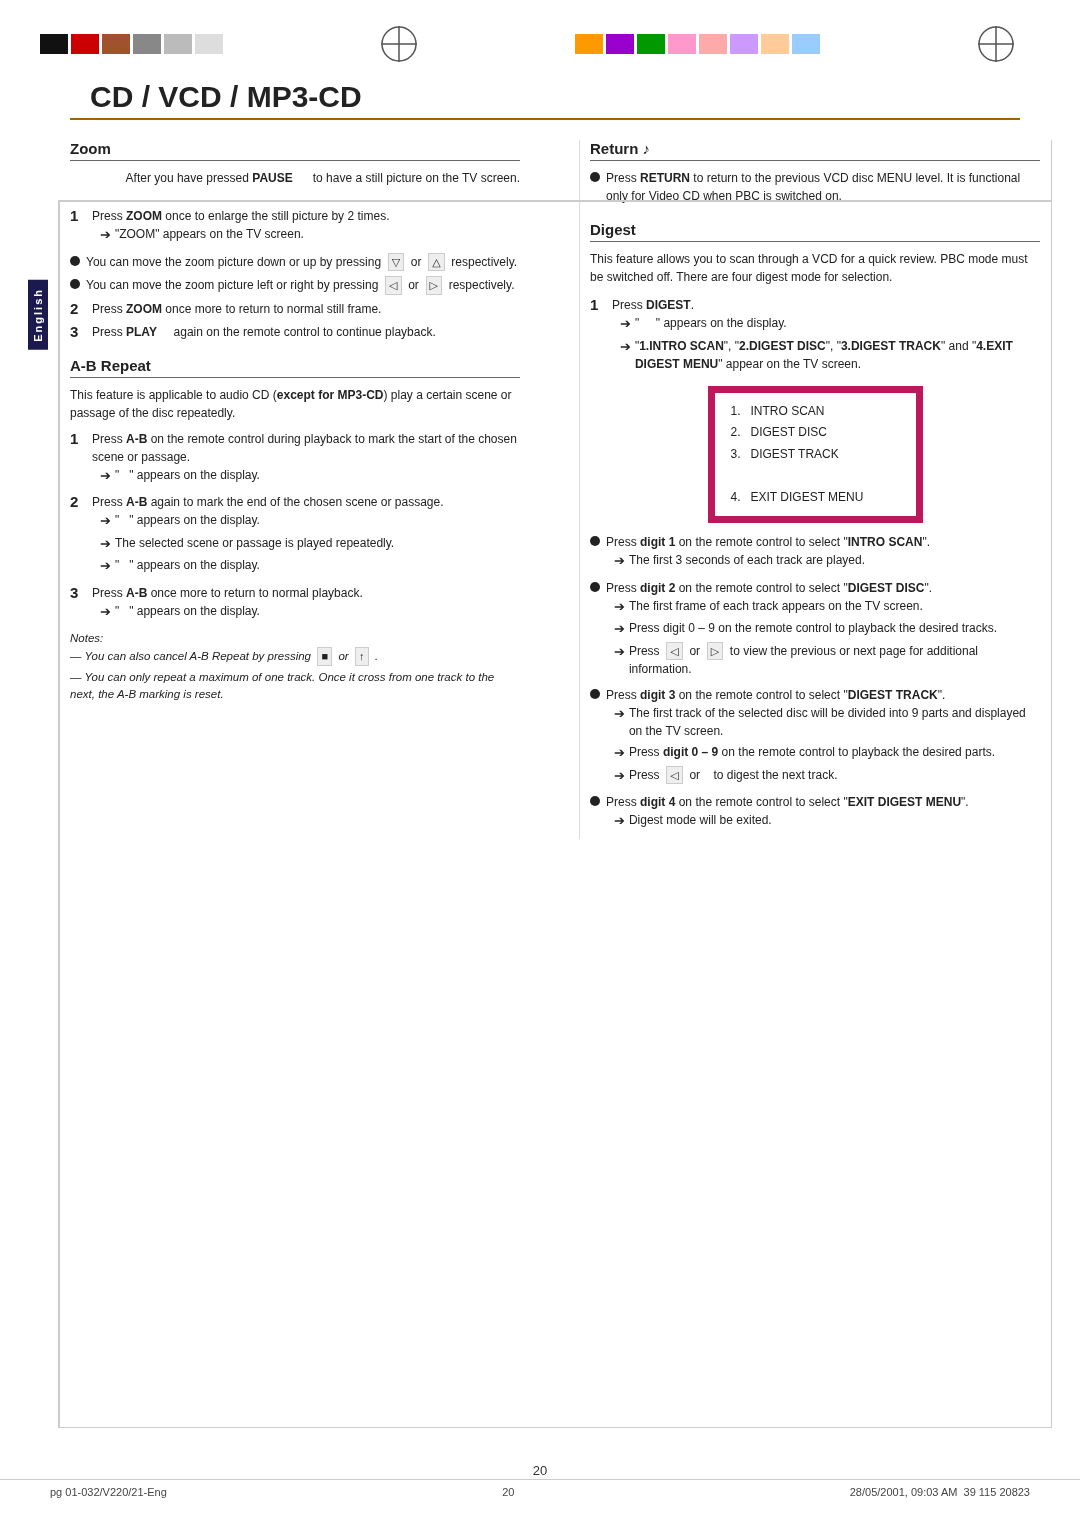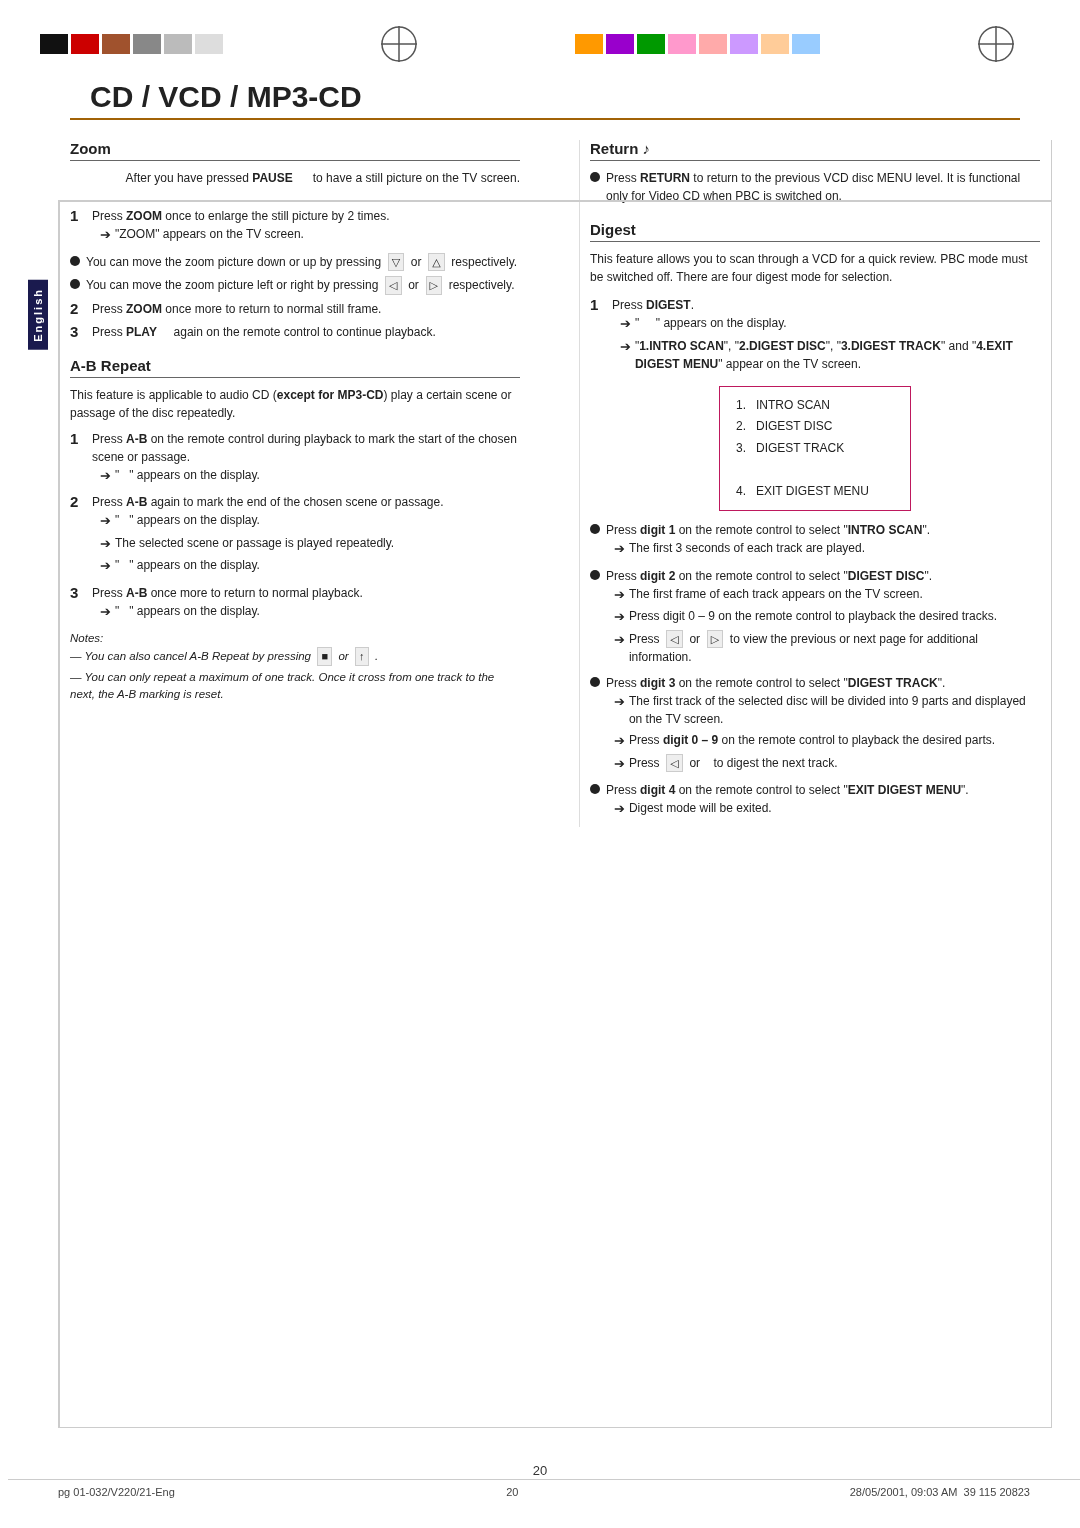--- a/index.html
+++ b/index.html
@@ -155,37 +155,37 @@
     }
     .note-line {
       font-style: italic;
       margin-bottom: 3px;
       font-size: 11.5px;
       line-height: 1.5;
     }
 
     
     .menu-box {
-      border: 1px solid #be185d;
+      border: 7px solid #be185d;
       margin: 10px auto;
       padding: 8px 16px;
-      width: 192px;
+      width: 215px;
       font-size: 12px;
       line-height: 1.8;
       color: #222;
     }
     .menu-box-item {
       display: block;
     }
 
     
     .footer {
       position: absolute;
       bottom: 30px;
-      left: 8px; right: 0;
+      left: 0; right: 0;
       display: flex;
       justify-content: space-between;
       padding: 0 50px;
       font-size: 11px;
       color: #444;
       border-top: 1px solid #ccc;
       padding-top: 6px;
     }
     .page-number {
       position: absolute;

